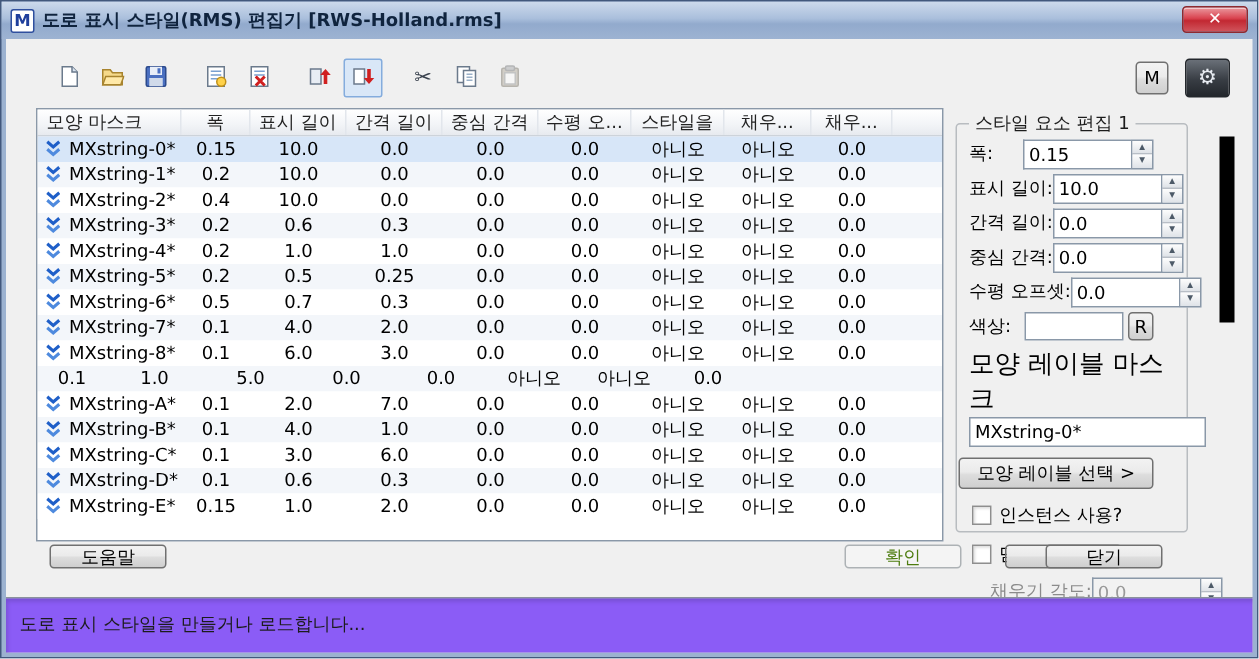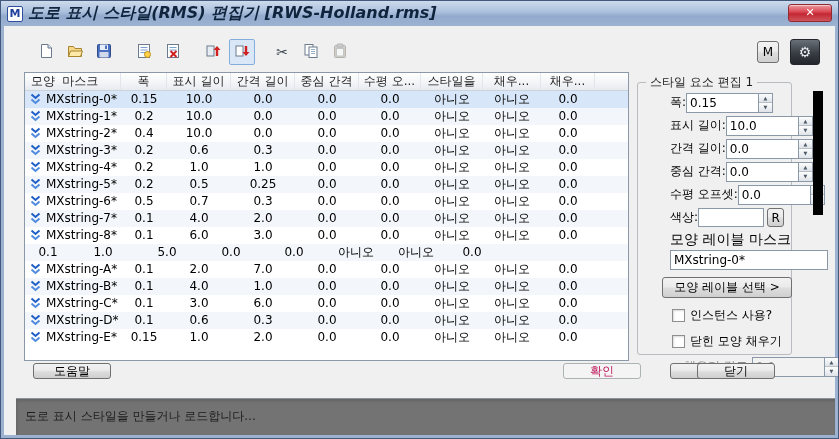--- a/index.html
+++ b/index.html
@@ -9,21 +9,21 @@
   .window { position:relative; width:839px; height:439px; border:1px solid #42587c;
             background:#9cb2d0; overflow:hidden; }
 
   
   .titlebar { position:absolute; top:0; left:0; right:0; height:25px;
               background:linear-gradient(#cddaec,#aabfdc 45%,#92aacd 60%,#9db3d2);
               display:flex; align-items:center; gap:5px; padding:0 6px; }
   .app-icon { width:16px; height:16px; background:#fff; border:1px solid #2f4f9e; border-radius:2px;
               display:flex; align-items:center; justify-content:center;
               font-size:11px; font-weight:bold; color:#1f3f9c; flex:0 0 auto; }
-  .title-text { font-size:16px; font-weight:bold; color:#10243e; white-space:nowrap;font-style:italic; }
+  .title-text { font-size:12px; font-weight:bold; color:#10243e; white-space:nowrap; }
   .close-btn { position:absolute; right:6px; top:3px; width:44px; height:18px; border-radius:3px;
                border:1px solid #8e2a30; color:#fff; font-size:11px; line-height:15px; text-align:center;
                background:linear-gradient(#eb9aa0,#d9434f 45%,#c22832 55%,#d0545c);
                box-shadow:inset 0 1px 0 rgba(255,255,255,.5); cursor:default; }
 
   
   .client { position:absolute; left:3px; right:3px; top:25px; bottom:3px; background:#f0f0f0; }
 
   
   .toolbar { position:absolute; left:29px; top:13px; display:flex; gap:3px; }
@@ -39,77 +39,77 @@
               border:1px solid #23272c; background:linear-gradient(#6a7078,#383d44 55%,#23272c);
               color:#e8ecf2; display:flex; align-items:center; justify-content:center; font-size:14px; }
 
   
   .table { position:absolute; left:20px; top:46px; width:605px; height:289px;
            background:#fff; border:1px solid #8a98a8; overflow:hidden; }
   .thead { display:flex; height:18px; background:linear-gradient(#ffffff,#f2f4f7 60%,#e7eaef);
            border-bottom:1px solid #cdd3da; }
   .th { display:flex; align-items:center; justify-content:center; font-size:12px; color:#222;
         border-right:1px solid #e2e6ec; overflow:hidden; white-space:nowrap; }
-  .th.c0 { justify-content:flex-start; padding-left:6px;font-family:Liberation Mono, monospace; }
+  .th.c0 { justify-content:flex-start; padding-left:6px; }
   .th.fillc { border-right:none; }
   .c0{width:96px} .c1{width:46px} .c2{width:64px} .c3{width:64px} .c4{width:64px}
   .c5{width:62px} .c6{width:62px} .c7{width:58px} .c8{width:54px} .fillc{flex:1}
   .tr { display:flex; height:17px; background:#fff; }
   .tr.stripe { background:#f3f6fa; }
   .tr.selected { background:#d7e6f8; }
   .td { font-size:12px; line-height:17px; text-align:center; overflow:hidden; white-space:nowrap; }
   .td.c0 { display:flex; align-items:center; gap:4px; padding-left:4px; text-align:left; }
   .chev { display:flex; flex:0 0 auto; }
 
   
   .groupbox { position:absolute; left:633px; top:56px; width:155px; height:273px;
-              border:1px solid #b8bcc0; border-radius:3px; padding-top:10px;padding-left:24px; }
+              border:1px solid #b8bcc0; border-radius:3px; padding-top:10px; }
   .group-title { position:absolute; top:-9px; left:8px; background:#f0f0f0; padding:0 4px;
                  font-size:12px; color:#1c1c1c; }
   .field-row { display:flex; align-items:center; justify-content:space-between;
                height:19px; margin:0 22px 4px 8px; }
   .field-label { font-size:12px; white-space:nowrap; }
   .spin { display:inline-flex; height:20px; }
   .spin input { width:72px; height:20px; border:1px solid #8a98a8; border-right:none;
                 padding:0 3px; font:12px "DejaVu Sans","Liberation Sans",sans-serif; background:#fff; }
   .updown { display:flex; flex-direction:column; width:15px; border:1px solid #8a98a8; background:#e8ebef; }
   .updown span { flex:1; font-size:5px; line-height:8px; text-align:center; color:#4d5a68;
                  background:linear-gradient(#fdfdfd,#dfe3e8); }
   .updown .up { border-bottom:1px solid #b8bec6; }
   .color-controls { display:inline-flex; align-items:center; }
   .color-field { width:66px; height:19px; border:1px solid #8a98a8; background:#fff; margin-right:3px;
                  font:12px "DejaVu Sans","Liberation Sans",sans-serif; padding:0 3px; }
   .r-btn { width:17px; height:19px; font-size:11px; }
-  .mask-label { display:block; margin:2px 0 1px 8px; font-size:14px; }
+  .mask-label { display:block; margin:2px 0 1px 8px; font-size:17px; }
   .mask-input { display:block; margin:1px 22px 0 8px; width:158px; height:20px;
                 border:1px solid #8a98a8; padding:0 3px;
                 font:12px "DejaVu Sans","Liberation Sans",sans-serif; background:#fff; }
   .select-btn { display:block; width:130px; height:21px; margin:7px 22px 0 auto; }
   .cb-row { display:flex; align-items:center; gap:5px; margin:9px 0 0 10px; }
   .cb { width:13px; height:13px; background:#fff; border:1px solid #8e8e8e;
         box-shadow:inset 1px 1px 2px rgba(0,0,0,.15); flex:0 0 auto; }
   .cb-label { font-size:12px; }
   .fill-angle-row { margin-top:7px; }
   .fill-angle-row .field-label { margin-left:14px; color:#8b8b8b; }
   .fill-angle-row .spin input { background:#f2f2f2; color:#9a9a9a; }
   .preview-bar { position:absolute; left:175px; top:8px; width:10px; height:124px; background:#000; }
 
   
   .btn { font:12px "DejaVu Sans","Liberation Sans",sans-serif; border:1px solid #707070; border-radius:3px;
          background:linear-gradient(#f2f2f2,#ebebeb 45%,#dddddd 55%,#cfcfcf); color:#000;
          display:flex; align-items:center; justify-content:center; }
-  .btn.disabled { border-color:#adb2b5; background:#f4f4f4; color:#be185d; }
+  .btn.disabled { border-color:#adb2b5; background:#f4f4f4; color:#4d7c0f; }
   .footer-btn { position:absolute; top:337px; width:78px; height:16px; }
   .help-btn { left:29px; }
   .ok-btn { left:559px; }
   .apply-btn { left:666px; }
   .closebtn2 { left:693px; }
 
   
-  .statusbar { position:absolute; left:12px; right:0; bottom:0; height:37px; background:#737373;
+  .statusbar { position:absolute; left:0; right:0; bottom:0; height:37px; background:#8b5cf6;
                border-top:1px solid #8a929c; box-shadow:inset 1px 2px 3px rgba(0,0,0,.14); }
   .status-text { line-height:35px; padding-left:9px; font-size:12px; color:#1c1c1c; white-space:nowrap; }
 </style>
 </head>
 <body>
 
 <div class="window">
 
   <div class="titlebar">
     <span class="app-icon">M</span>

